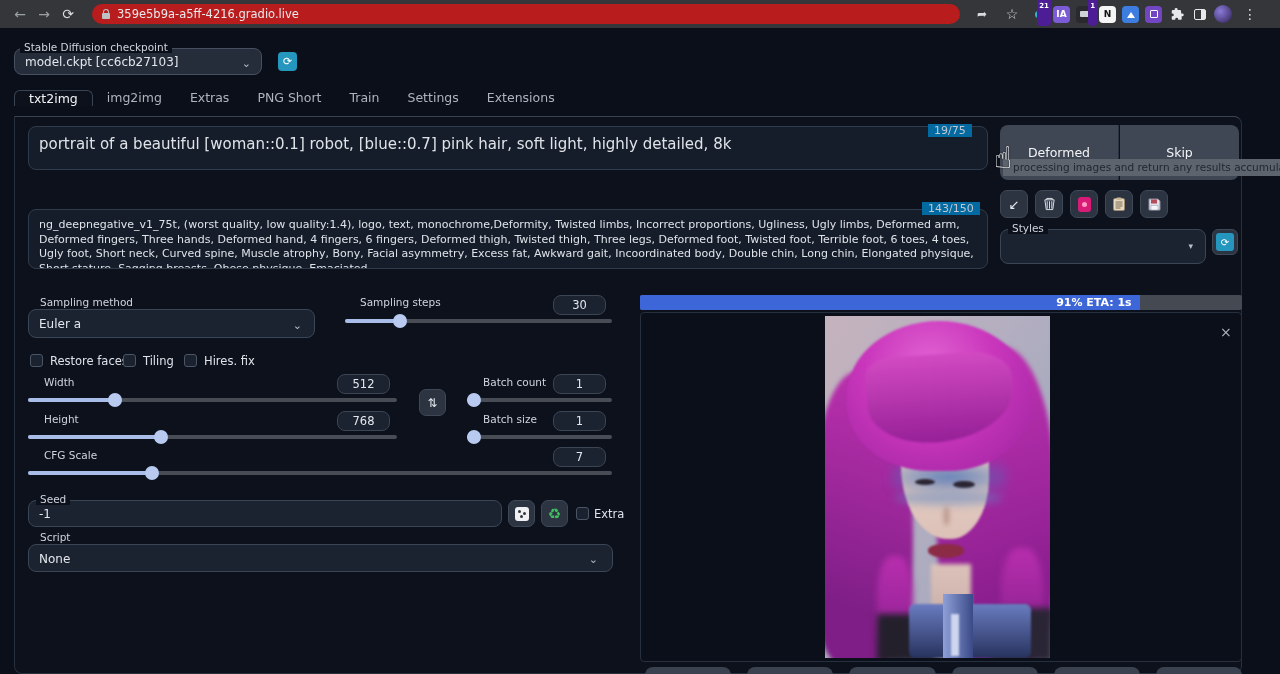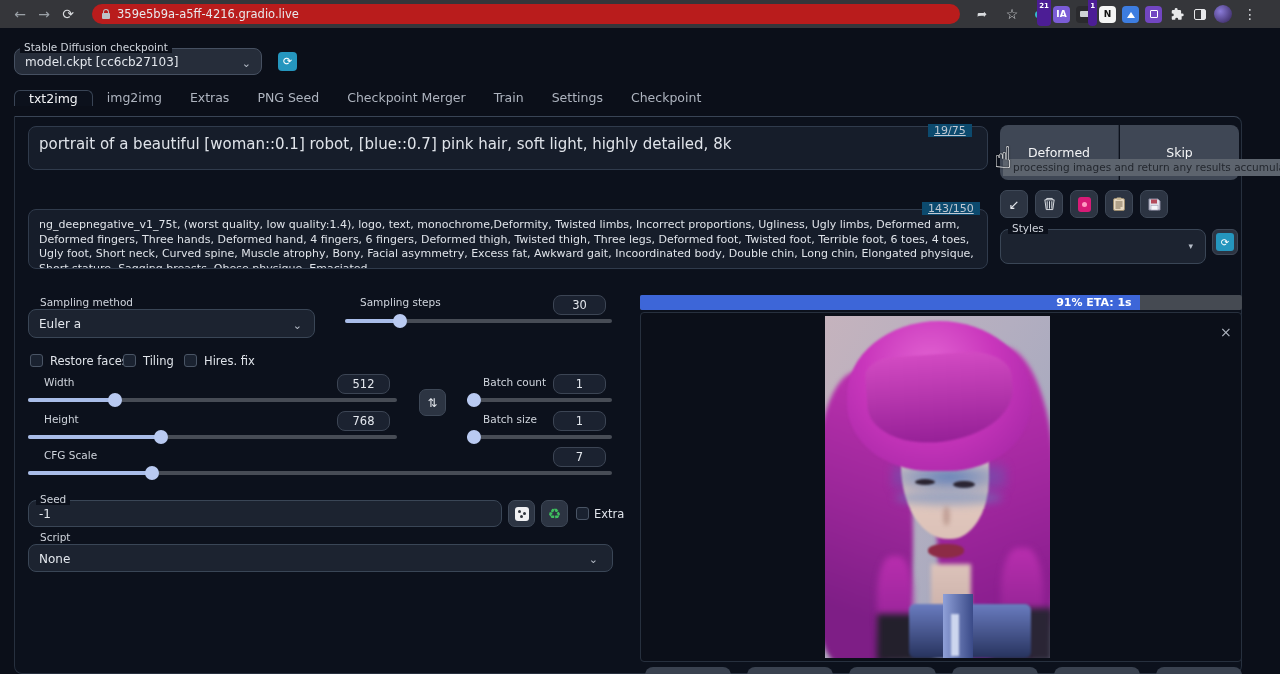--- a/index.html
+++ b/index.html
@@ -33,21 +33,21 @@
   .small-btn { position:absolute; width:28px; height:28px; background:#2c3442; border:1px solid #3e4857; border-radius:7px; display:flex; align-items:center; justify-content:center; color:#e6e9ee; font-size:13px; }
 
   
   .tabbar { position:absolute; left:14px; top:90px; display:flex; height:27px; align-items:flex-start; }
   .tab { padding:0 14px; display:flex; align-items:center; font-size:12.5px; color:#aeb4bf; }
   .tab.active { color:#f3f4f6; border:1px solid #394455; border-bottom:none; border-radius:6px 6px 0 0; background:#0c111c; }
 
   .main-panel { position:absolute; left:14px; top:116px; width:1228px; height:558px; border:1px solid #27303e; border-top:1px solid #394455; border-radius:0 8px 8px 8px; background:#0c111c; }
 
   .prompt-box { position:absolute; background:#161d2a; border:1px solid #303b4c; border-radius:8px; color:#dfe3e9; padding:8px 10px; overflow:hidden; }
-  .counter { position:absolute; font-size:11px; color:#c2c8d2; background:#0c4a6e; padding:0 6px; z-index:3;text-decoration:underline; }
+  .counter { position:absolute; font-size:11px; color:#c2c8d2; background:#0369a1; padding:0 6px; z-index:3; }
 
   .gen-btn { position:absolute; top:125px; height:55px; background:#3f4755; color:#f3f4f6; font-size:12.5px; display:flex; align-items:center; justify-content:center; }
   .tooltip { position:absolute; left:1003px; top:159px; width:277px; height:17px; background:#5d646e; color:#23272e; font-size:10.5px; line-height:17px; padding-left:10px; white-space:nowrap; overflow:hidden; z-index:5; }
   .cursor-hand { position:absolute; left:994px; top:140px; font-size:30px; color:#ffffff; text-shadow:0 0 2px #000; z-index:6; }
 
   
   .progress { position:absolute; left:640px; top:295px; width:602px; height:15px; background:#454a52; border-radius:2px; overflow:hidden; }
   .progress .pfill { height:100%; background:#3d66d8; display:flex; align-items:center; justify-content:flex-end; padding-right:8px; color:#fff; font-size:11px; font-weight:bold; white-space:nowrap; }
   .img-panel { position:absolute; left:640px; top:312px; width:602px; height:350px; background:#0b0f19; border:1px solid #27303e; border-radius:4px; }
   .close-x { position:absolute; left:1220px; top:324px; color:#aeb4bf; font-size:14px; z-index:4; }
@@ -132,25 +132,24 @@
 <div class="box" style="left:14px;top:48px;width:248px;height:27px;background:#262d3a;border-color:#465061">
   <span style="position:absolute;left:10px;top:6px;font-size:12px">model.ckpt [cc6cb27103]</span>
   <span class="chev" style="right:10px;top:8px;font-size:11px">⌄</span>
 </div>
 <div class="abs" style="left:278px;top:52px;width:19px;height:19px;border-radius:4px;background:#2596be;color:#fff;font-size:11px;display:flex;align-items:center;justify-content:center">⟳</div>
 
 <div class="tabbar">
   <div class="tab active">txt2img</div>
   <div class="tab">img2img</div>
   <div class="tab">Extras</div>
-  <div class="tab">PNG Seed</div>
-  <div class="tab">Checkpoint Merger</div>
+  <div class="tab">PNG Short</div>
   <div class="tab">Train</div>
   <div class="tab">Settings</div>
-  <div class="tab">Checkpoint</div>
+  <div class="tab">Extensions</div>
 </div>
 
 <div class="main-panel"></div>
 
 <div class="counter" style="left:928px;top:124px">19/75</div>
 <div class="prompt-box" style="left:28px;top:126px;width:960px;height:44px;font-size:15px">portrait of a beautiful [woman::0.1] robot, [blue::0.7] pink hair, soft light, highly detailed, 8k</div>
 
 <div class="counter" style="left:922px;top:202px">143/150</div>
 <div class="prompt-box" style="left:28px;top:209px;width:960px;height:60px;font-size:11px;line-height:14.6px">ng_deepnegative_v1_75t, (worst quality, low quality:1.4), logo, text, monochrome,Deformity, Twisted limbs, Incorrect proportions, Ugliness, Ugly limbs, Deformed arm, Deformed fingers, Three hands, Deformed hand, 4 fingers, 6 fingers, Deformed thigh, Twisted thigh, Three legs, Deformed foot, Twisted foot, Terrible foot, 6 toes, 4 toes, Ugly foot, Short neck, Curved spine, Muscle atrophy, Bony, Facial asymmetry, Excess fat, Awkward gait, Incoordinated body, Double chin, Long chin, Elongated physique, Short stature, Sagging breasts, Obese physique, Emaciated,</div>
 

